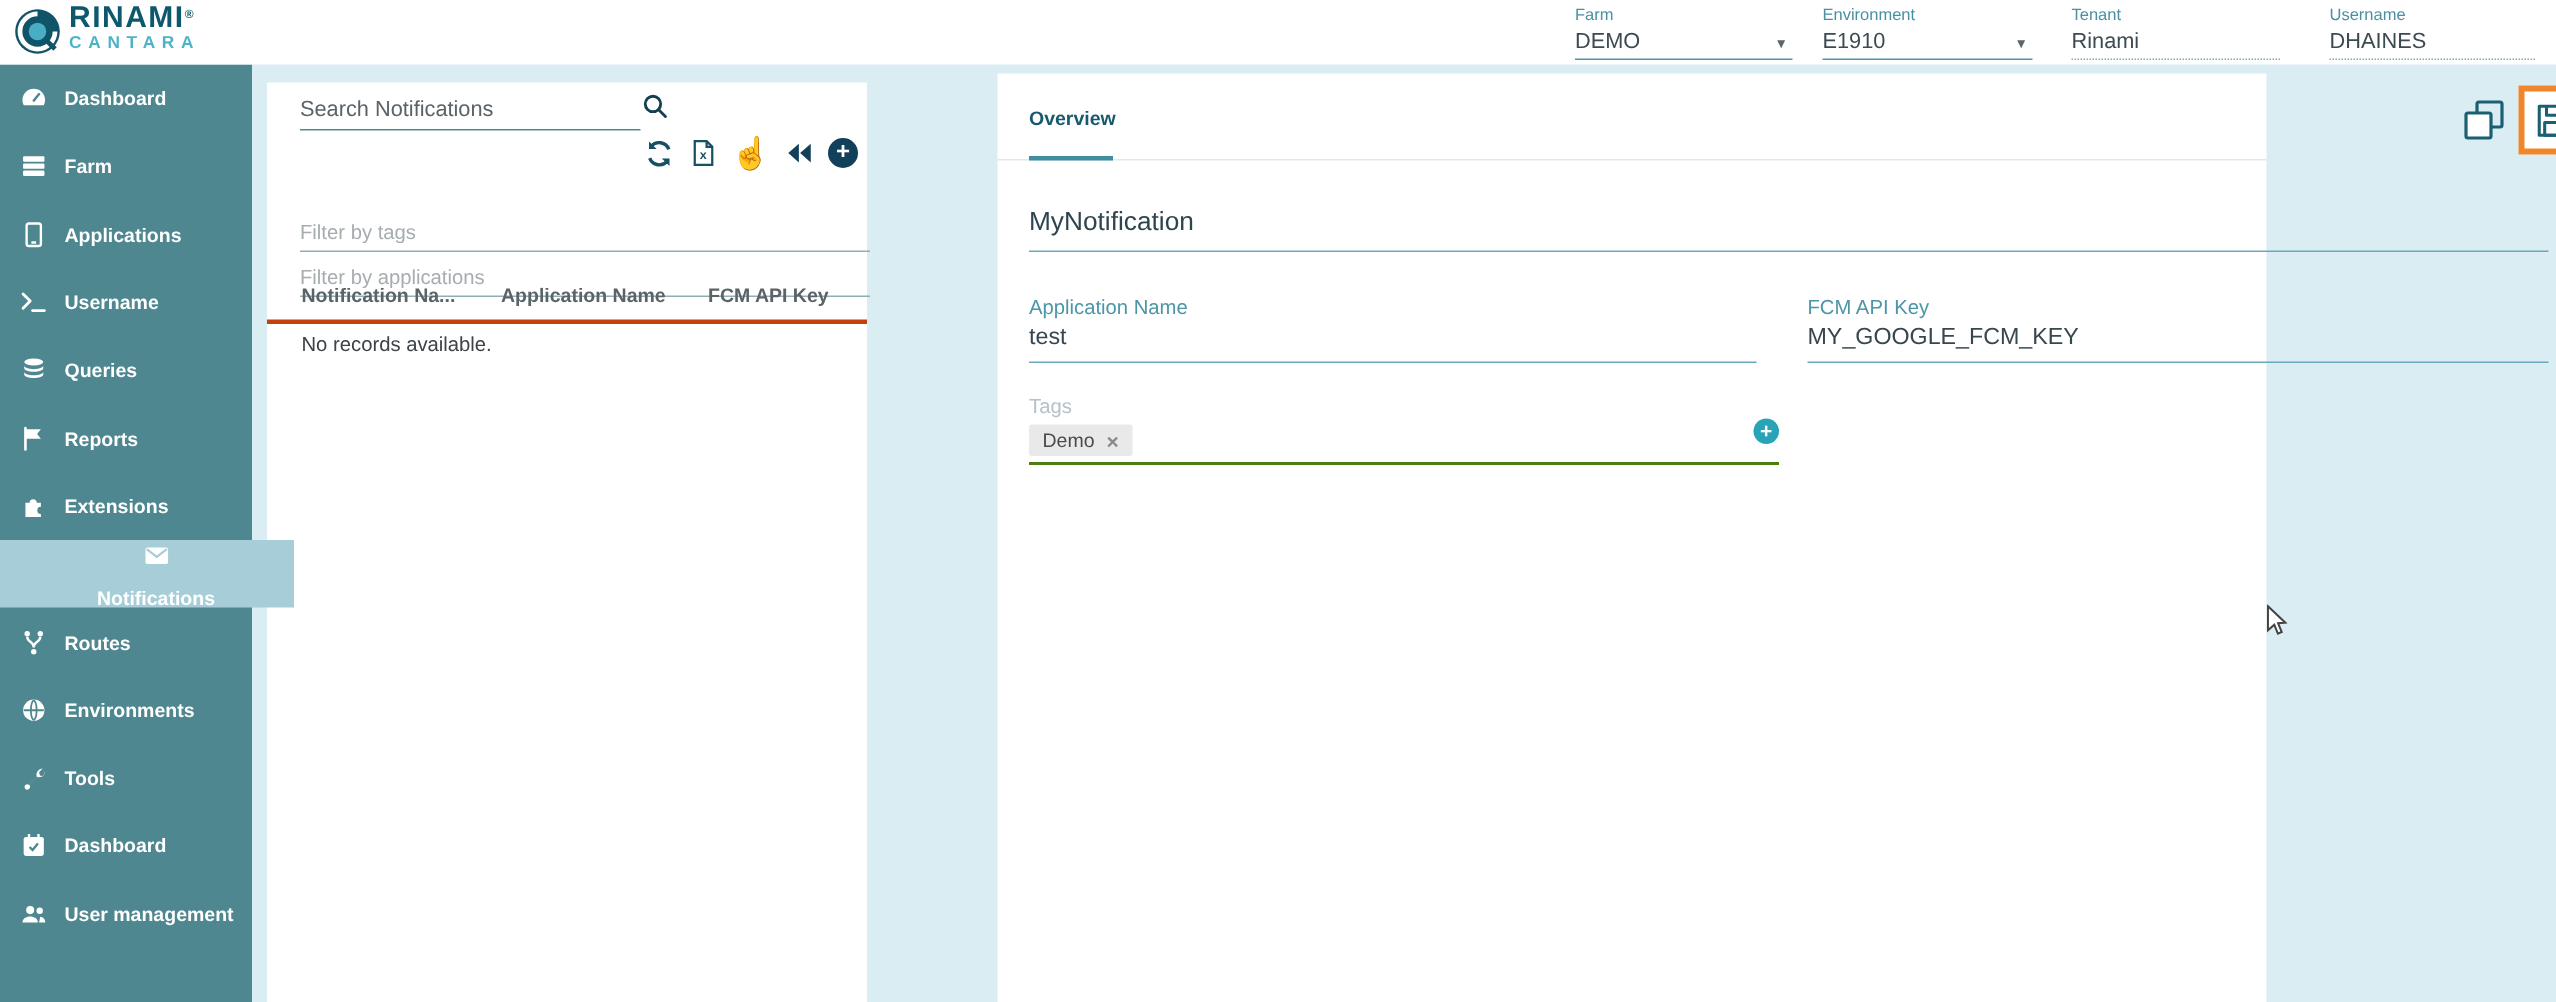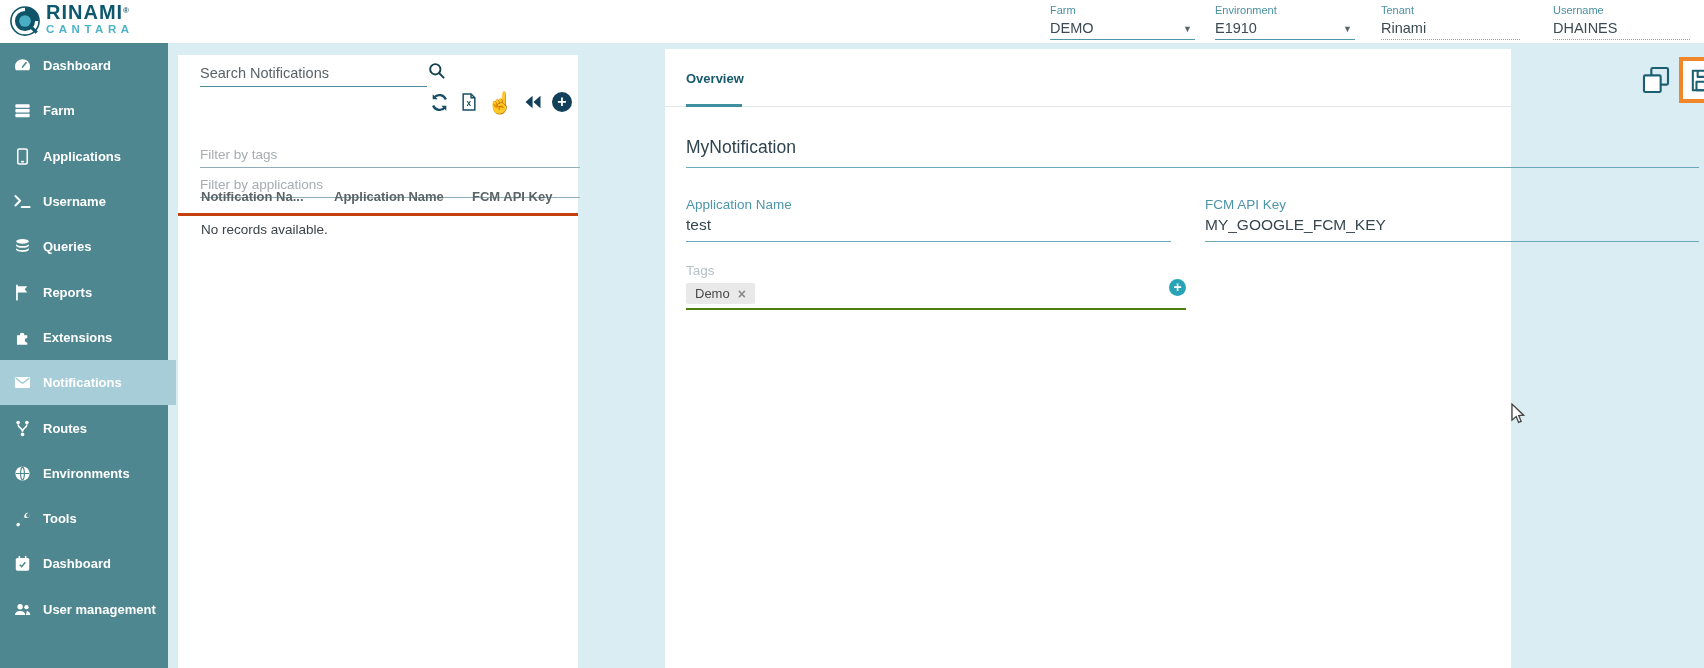--- a/index.html
+++ b/index.html
@@ -25,21 +25,21 @@
   .hfield.select .hvalue-row { border-bottom:1.5px solid #4d95a8; }
   .hfield.dotted .hvalue-row { border-bottom:1.5px dotted #7fa9b8; }
   .harrow { position:absolute; right:3px; top:6px; font-size:9px; color:#5b666c; }
   .hf-farm { left:1050px; width:145px; }
   .hf-env  { left:1215px; width:140px; }
   .hf-tenant { left:1381px; width:139px; }
   .hf-user { left:1553px; width:137px; }
   
   .sidebar { position:absolute; left:0; top:43px; width:168px; height:625px; background:#4e8790; z-index:4; overflow:visible; }
   .side-item { position:relative; width:168px; height:45.3px; display:flex; align-items:center; gap:11px; padding-left:12px; color:#fff; font-size:13px; font-weight:bold; cursor:pointer; }
-  .side-item.active { width:176px; background:#a7ced8; }
+  .side-item.active { width:196px; background:#a7ced8;flex-direction:column; }
   .side-icon { width:20px; height:20px; flex:0 0 20px; display:flex; align-items:center; justify-content:center; }
   
   .list-panel { position:absolute; left:178px; top:55px; width:400px; height:613px; background:#fff; z-index:3; }
   .search-row { position:absolute; left:22px; top:4px; width:250px; height:34px; }
   .search-row input { width:227px; height:28px; border:none; outline:none; border-bottom:1.5px solid #4a8b9b; font-size:14.5px; font-family:"Liberation Sans",sans-serif; color:#3c4a52; background:transparent; }
   .search-row input::placeholder { color:#5b6368; opacity:1; }
   .search-ic { position:absolute; right:4px; top:2px; cursor:pointer; }
   .toolbar { position:absolute; right:6px; top:34px; height:26px; display:flex; align-items:center; gap:9px; }
   .tool { cursor:pointer; display:flex; align-items:center; justify-content:center; }
   .hand-glyph { font-size:21px; color:#174f63; line-height:1; }

